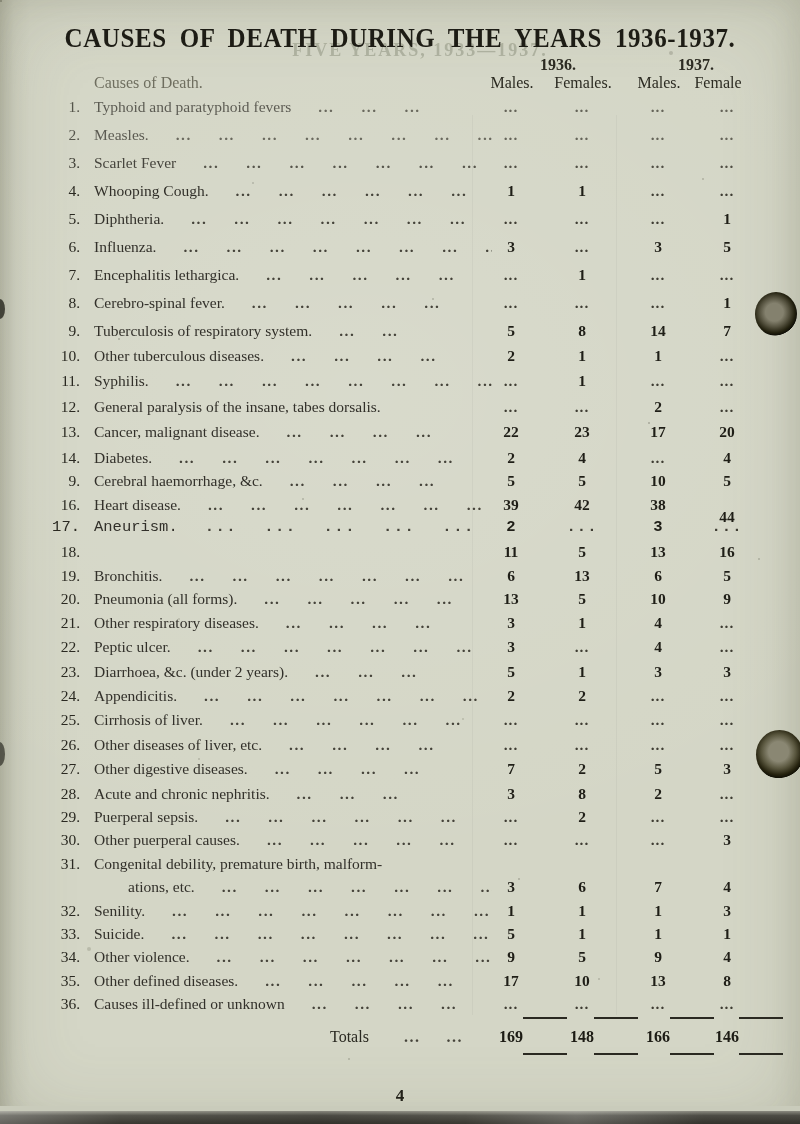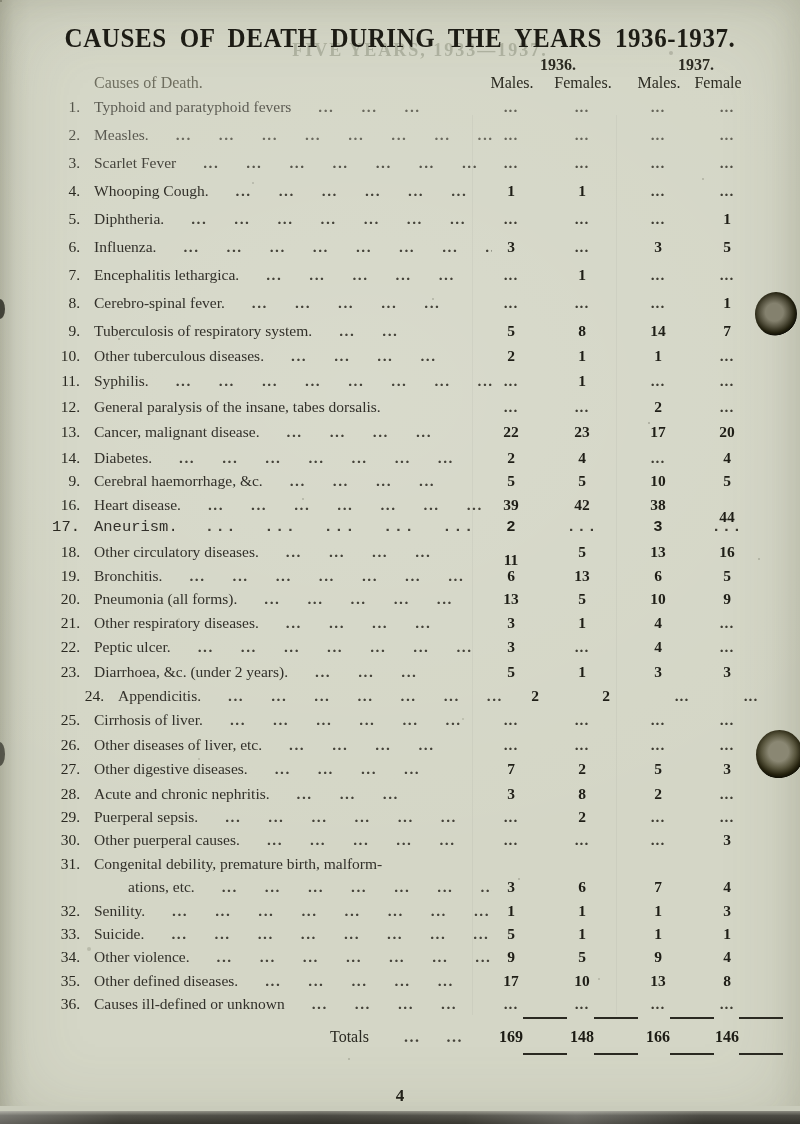--- a/index.html
+++ b/index.html
@@ -233,22 +233,21 @@
       <div class="row" style="top: 515.3px; font-family: Liberation Mono, monospace;">
         <span class="c-num">17.</span>
         <span class="c-cause"><span>Aneurism.</span><span class="dg">...</span><span class="dg">...</span><span class="dg">...</span><span class="dg">...</span><span class="dg">...</span><span class="dg">...</span><span class="dg">...</span></span>
         <span class="val v1" style="top: 0px;">2</span>
         <span class="val v2 nil" style="top: 0px;">...</span>
         <span class="val v3" style="top: 0px;">3</span>
         <span class="val v4 nil" style="top: 0px;">...</span>
       </div>
       <div class="row" style="top: 538.9px;">
         <span class="c-num">18.</span>
-        <span class="c-cause"><span>Other circulatory diseases.</span><span class="dg">...</span><span class="dg">...</span><span class="dg">...</span><span class="dg">...</span></span>
-        <span class="val v1" style="top: 8px; font-family: Liberation Serif, serif;">11</span>
+        <span class="val v1" style="top: 0px; font-family: Liberation Serif, serif;">11</span>
         <span class="val v2" style="top: 0px;">5</span>
         <span class="val v3" style="top: 0px;">13</span>
         <span class="val v4" style="top: 0px;">16</span>
       </div>
       <div class="row" style="top: 562.5px;">
         <span class="c-num">19.</span>
         <span class="c-cause"><span>Bronchitis.</span><span class="dg">...</span><span class="dg">...</span><span class="dg">...</span><span class="dg">...</span><span class="dg">...</span><span class="dg">...</span><span class="dg">...</span></span>
         <span class="val v1" style="top: 0px;">6</span>
         <span class="val v2" style="top: 0px;">13</span>
         <span class="val v3" style="top: 0px;">6</span>
@@ -279,21 +278,21 @@
         <span class="val v4 nil" style="top: 0px;">...</span>
       </div>
       <div class="row" style="top: 658.5px;">
         <span class="c-num">23.</span>
         <span class="c-cause"><span>Diarrhoea, &amp;c. (under 2 years).</span><span class="dg">...</span><span class="dg">...</span><span class="dg">...</span></span>
         <span class="val v1" style="top: 0px;">5</span>
         <span class="val v2" style="top: 0px;">1</span>
         <span class="val v3" style="top: 0px;">3</span>
         <span class="val v4" style="top: 0px;">3</span>
       </div>
-      <div class="row" style="top: 682.9px; margin-left: 24px;">
+      <div class="row" style="top: 682.9px;">
         <span class="c-num">24.</span>
         <span class="c-cause"><span>Appendicitis.</span><span class="dg">...</span><span class="dg">...</span><span class="dg">...</span><span class="dg">...</span><span class="dg">...</span><span class="dg">...</span><span class="dg">...</span></span>
         <span class="val v1" style="top: 0px;">2</span>
         <span class="val v2" style="top: 0px;">2</span>
         <span class="val v3 nil" style="top: 0px;">...</span>
         <span class="val v4 nil" style="top: 0px;">...</span>
       </div>
       <div class="row" style="top: 707.3px;">
         <span class="c-num">25.</span>
         <span class="c-cause"><span>Cirrhosis of liver.</span><span class="dg">...</span><span class="dg">...</span><span class="dg">...</span><span class="dg">...</span><span class="dg">...</span><span class="dg">...</span></span>

